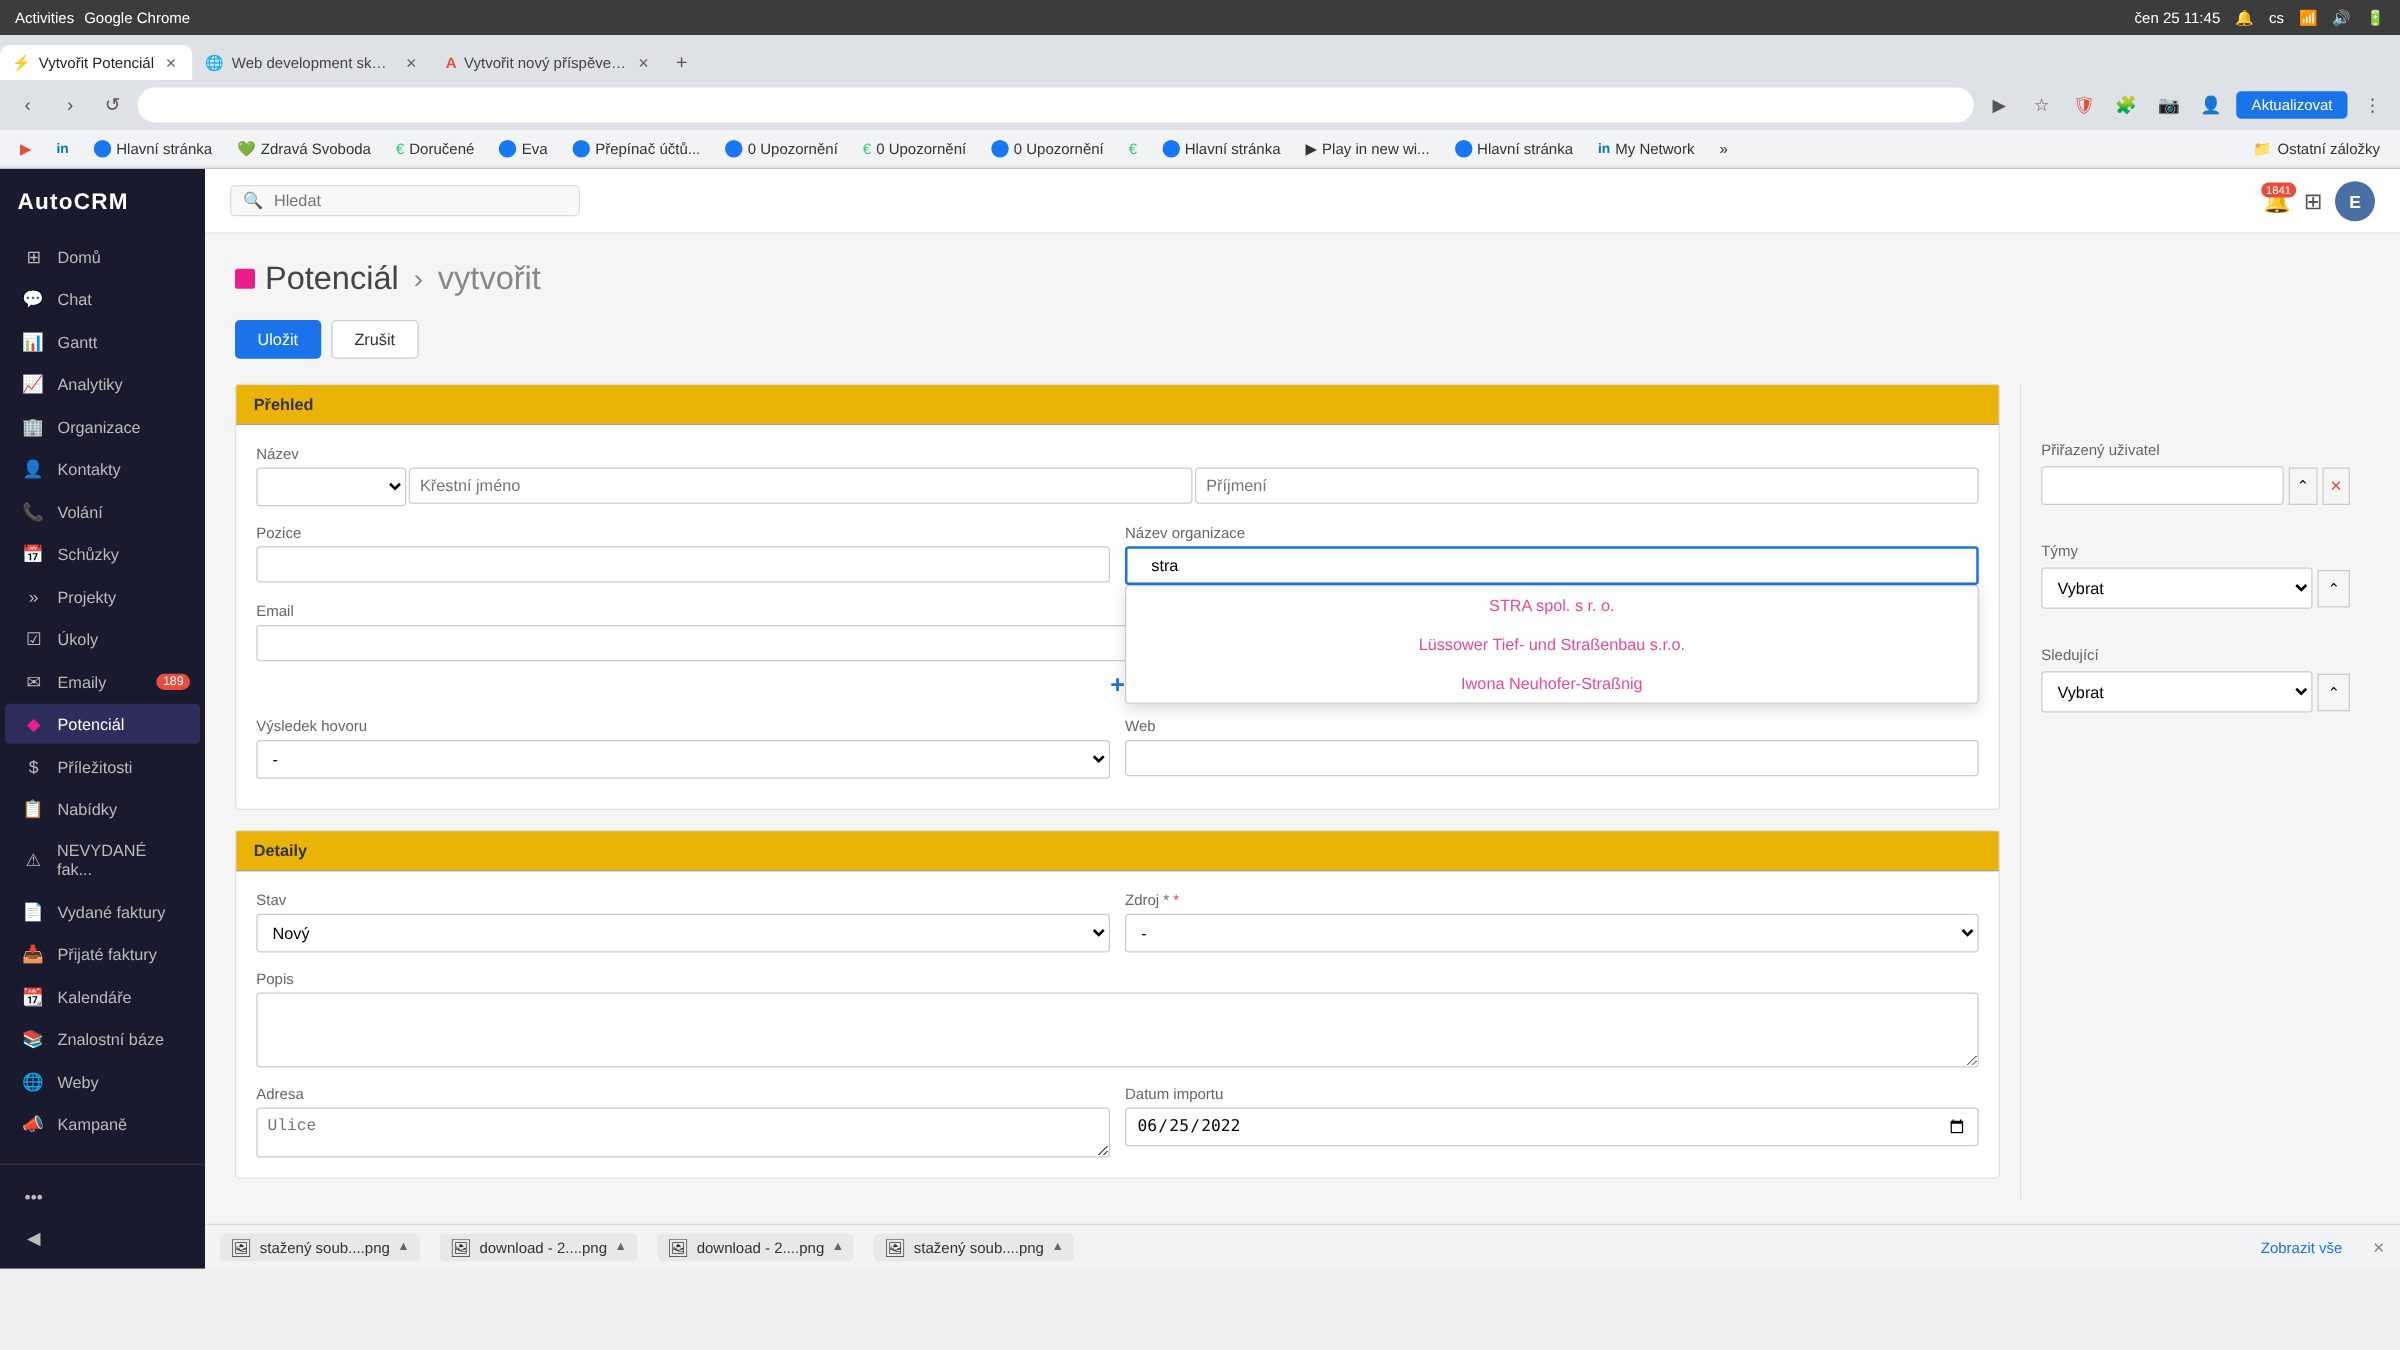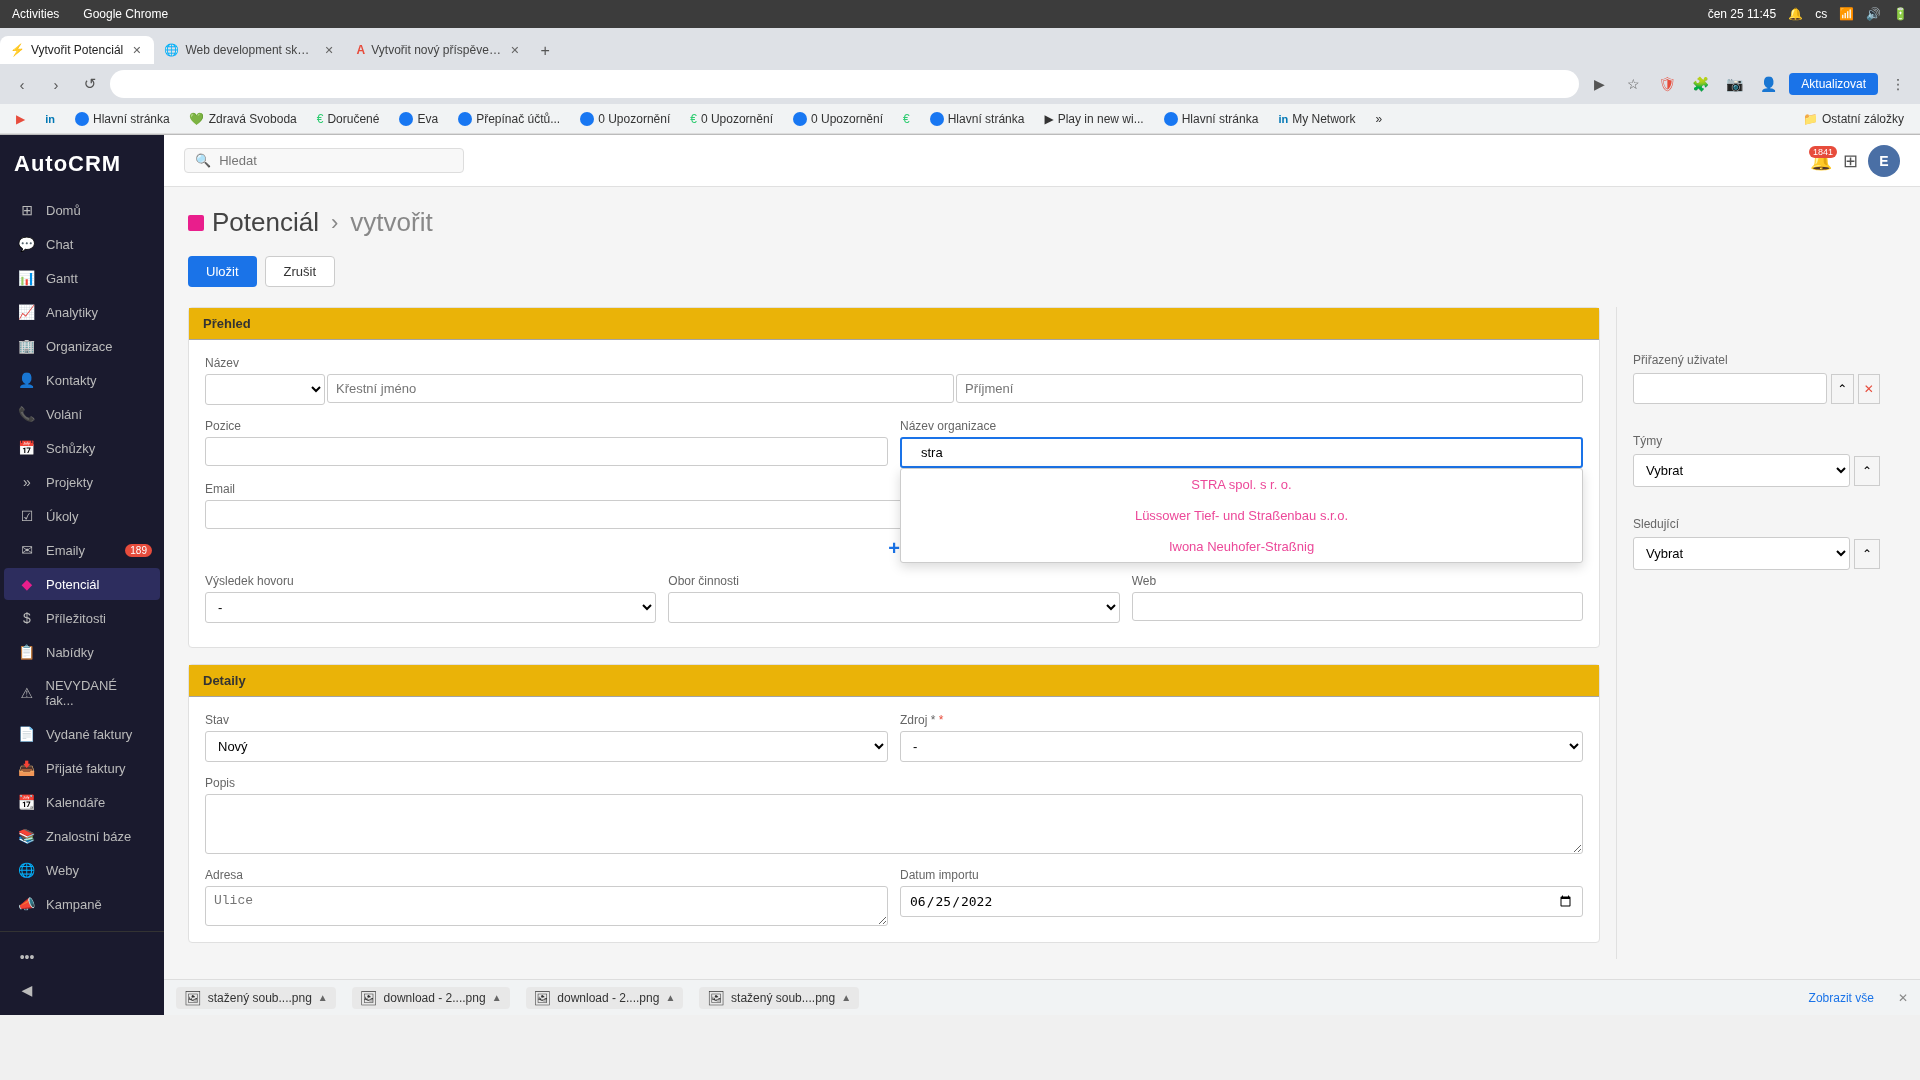--- a/index.html
+++ b/index.html
@@ -9,21 +9,21 @@
     .os-bar {
       height: 28px;
       background: #3c3c3c;
       display: flex;
       align-items: center;
       justify-content: space-between;
       padding: 0 12px;
       color: #fff;
       font-size: 12px;
     }
-    .os-bar-left { display: flex; align-items: center; gap: 24px; }
+    .os-bar-left { display: flex; align-items: center; gap: 8px; }
     .os-bar-right { display: flex; align-items: center; gap: 12px; }
 
     
     .browser-chrome {
       background: #dee1e6;
       border-bottom: 1px solid #bbb;
     }
     .tab-bar {
       display: flex;
       align-items: flex-end;
@@ -112,21 +112,21 @@
       width: 164px;
       background: #1a1a2e;
       color: #ccc;
       display: flex;
       flex-direction: column;
       flex-shrink: 0;
       overflow-y: auto;
     }
     .sidebar-logo {
       padding: 16px 14px;
-      font-size: 22px;
+      font-size: 18px;
       font-weight: bold;
       color: #fff;
       letter-spacing: 1px;
     }
     .sidebar-item {
       display: flex;
       align-items: center;
       padding: 8px 14px;
       gap: 10px;
       cursor: pointer;
@@ -774,26 +774,20 @@
               </div>
 
               <div style="display:flex; gap:12px; margin-bottom:8px;">
                 <div class="form-group flex1">
                   <label class="form-label">Výsledek hovoru</label>
                   <select class="form-select">
                     <option>-</option>
                   </select>
                 </div>
                 <div class="form-group flex1">
-                  <label class="form-label">Obor činnosti</label>
-                  <select class="form-select">
-                    <option></option>
-                  </select>
-                </div>
-                <div class="form-group flex1">
                   <label class="form-label">Web</label>
                   <input type="text" class="form-input" style="">
                 </div>
               </div>
             </div>
           </div>
 
           <div class="form-section">
             <div class="form-section-header">Detaily</div>
             <div class="form-body">

